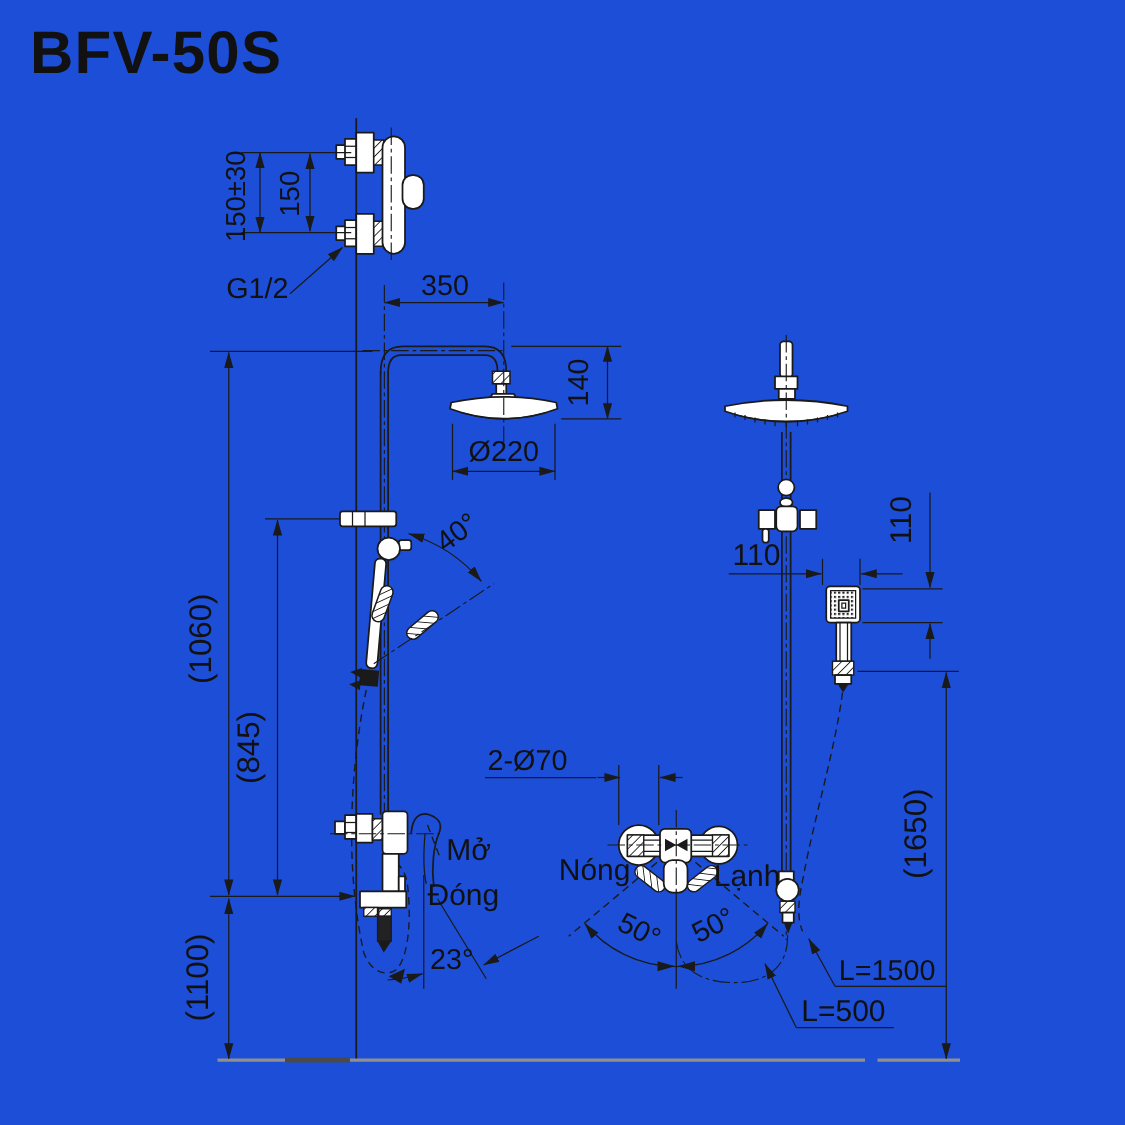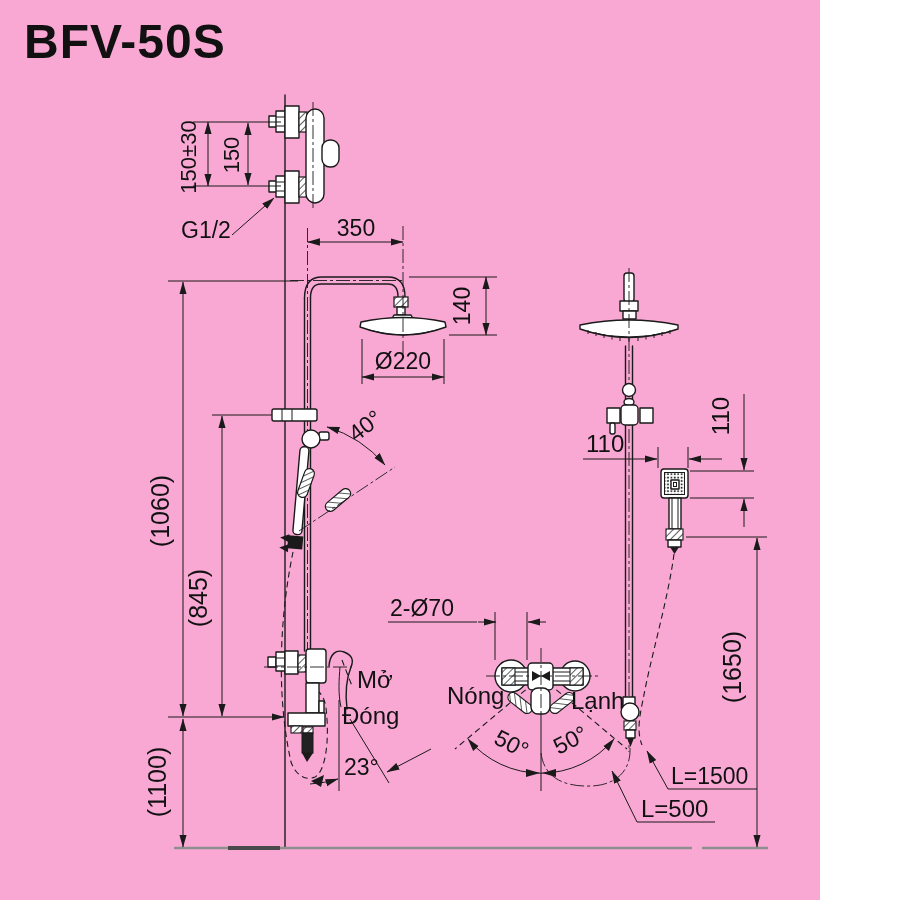--- a/index.html
+++ b/index.html
@@ -1,16 +1,16 @@
 <!DOCTYPE html>
 <html><head>
 <meta charset="utf-8">
 <style>
   html,body{margin:0;padding:0;background:#fff;}
-  #page{width:820px;height:900px;position:relative;background:#f9a8d4;overflow:hidden;}
+  #page{width:900px;height:900px;position:relative;background:#1d4ed8;overflow:hidden;}
   svg{display:block;}
   text{font-family:"Liberation Sans","DejaVu Sans",sans-serif;fill:#111;}
   .ttl{font-size:48px;font-weight:bold;letter-spacing:1px;}
   .dim{font-size:23px;}
   .dim24{font-size:24px;}
   .dim25{font-size:25px;}
   .dim22{font-size:22px;}
   .s{stroke:#1a1a1a;fill:none;stroke-width:1.4;stroke-linecap:round;stroke-linejoin:round;}
   .sf{stroke:#1a1a1a;fill:#fff;stroke-width:1.4;stroke-linejoin:round;}
   .th{stroke:#1a1a1a;fill:none;stroke-width:1;}

